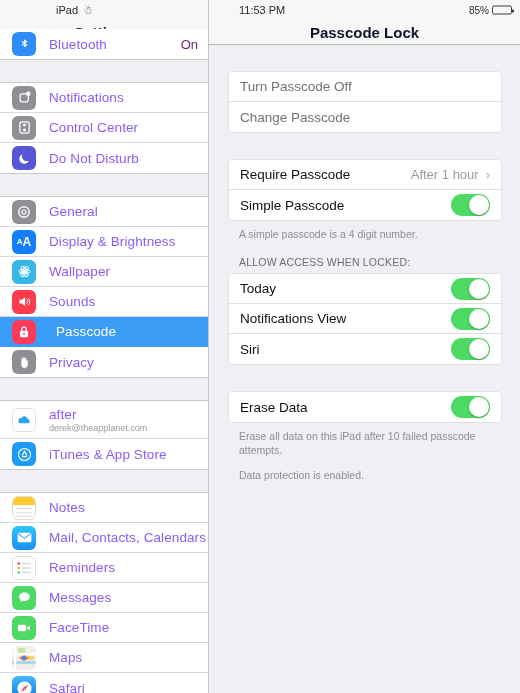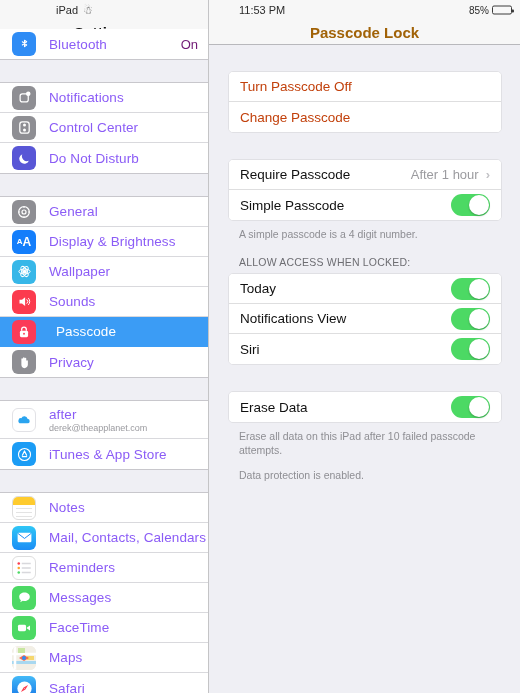--- a/index.html
+++ b/index.html
@@ -70,35 +70,35 @@
     position: relative; padding: 1px;
   }
   .batt::after {
     content: ''; position: absolute; right: -3px; top: 2.5px;
     width: 2px; height: 3px; background: #3a3a3a; border-radius: 0 1px 1px 0;
   }
   .batt-fill { height: 100%; background: #3a3a3a; border-radius: 1px; }
   .nav-title-right {
     height: 25px; background: #f7f7f7;
     display: flex; align-items: center; justify-content: center;
-    font-size: 15px; font-weight: bold; color: #a16207;
+    font-size: 15px; font-weight: bold; color: #0f172a;
     border-bottom: 1px solid #b8b8bc;
   }
   .detail-body { padding: 0 18px 0 19px; }
   .card {
     background: #fff; border-radius: 5px; overflow: hidden;
     border: 1px solid #e0e0e4;
   }
   .drow {
     height: 30px; display: flex; align-items: center;
     padding: 0 11px 0 11px; font-size: 13.5px; color: #111;
     border-bottom: 1px solid #dededf; background: #fff;
   }
   .drow:last-child { border-bottom: none; }
-  .drow.link { color: #c2410c; }
+  .drow.link { color: #737373; }
   .drow .dval { margin-left: auto; color: #9b9b9f; font-size: 13px; display:flex; align-items:center; gap:7px;}
   .chev { color: #c2c2c6; font-size: 13px; font-weight: bold; }
   .toggle {
     margin-left: auto; width: 39px; height: 22px; border-radius: 11px;
     background: #4cd964; position: relative; flex: 0 0 39px;
   }
   .toggle .knob {
     position: absolute; top: 1px; left: 18px;
     width: 20px; height: 20px; border-radius: 50%; background: #fff;
     box-shadow: 0 1px 2px rgba(0,0,0,.28);

